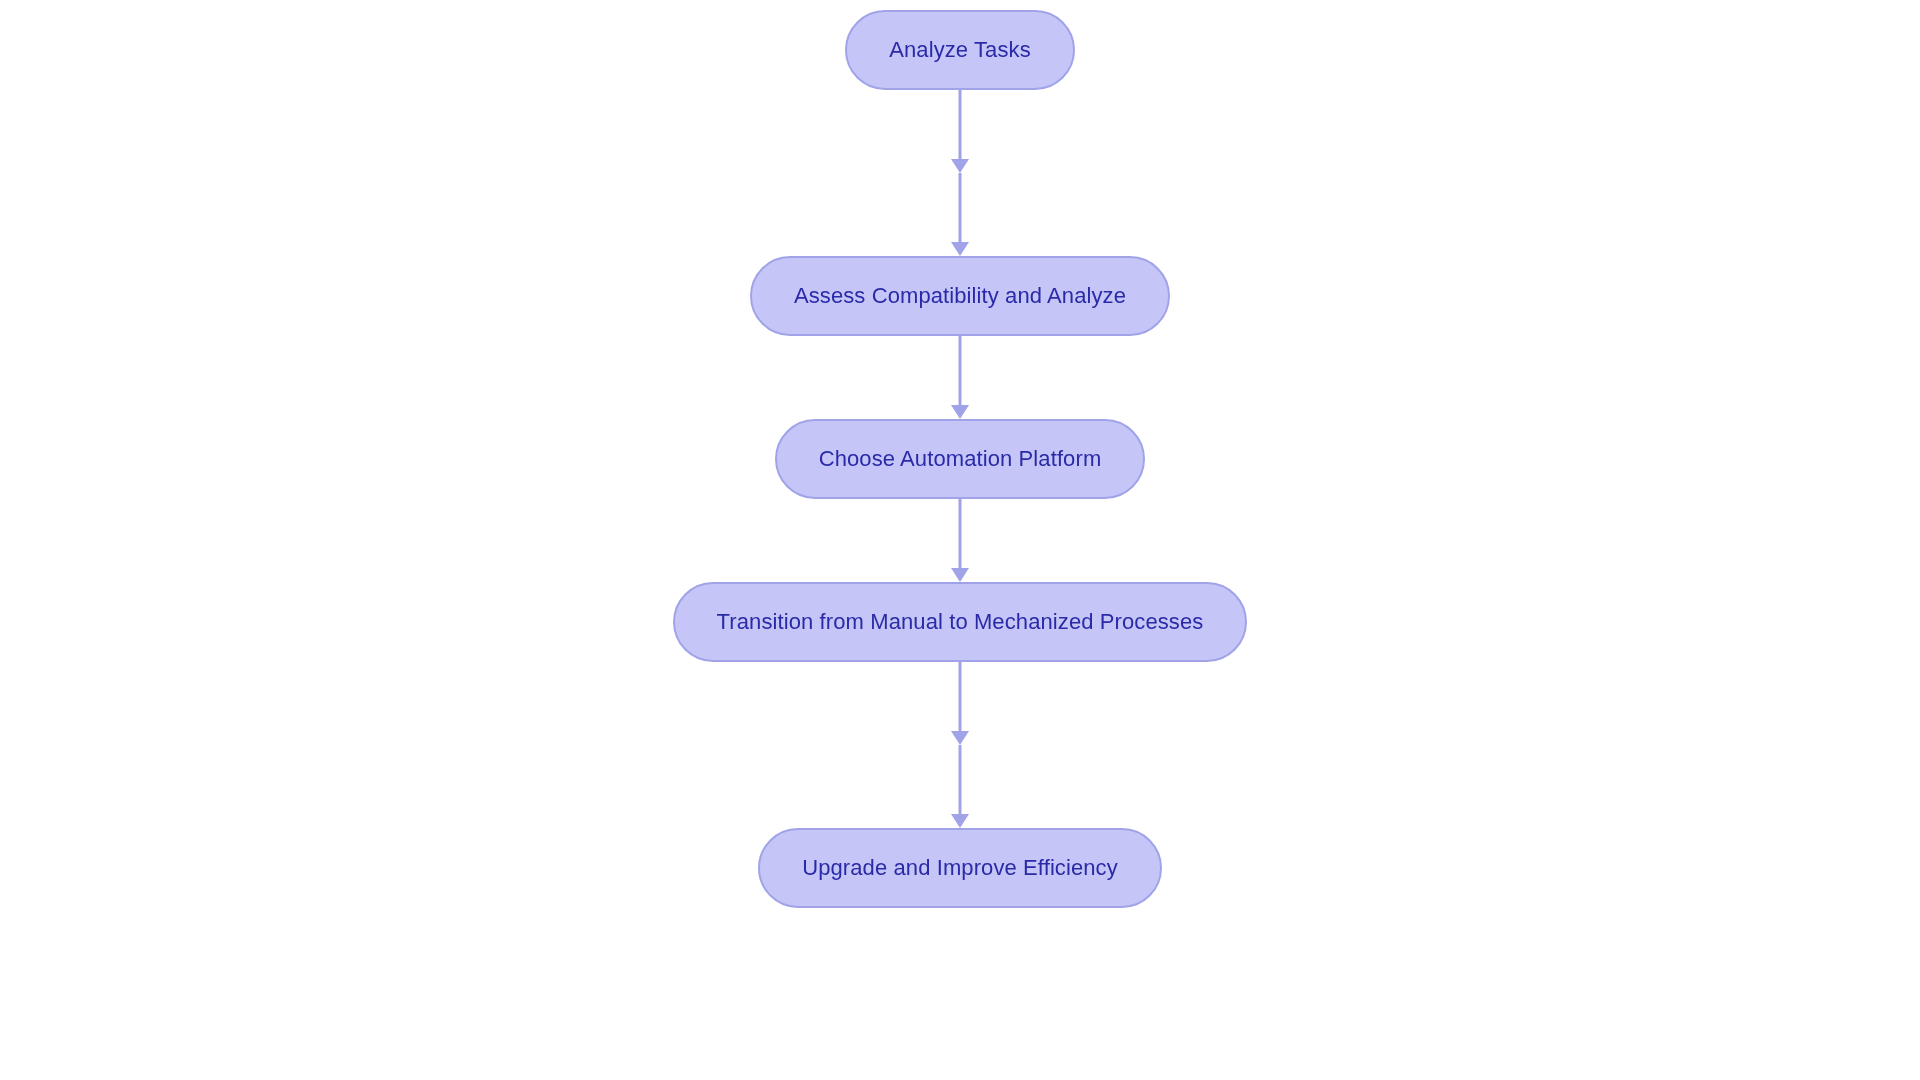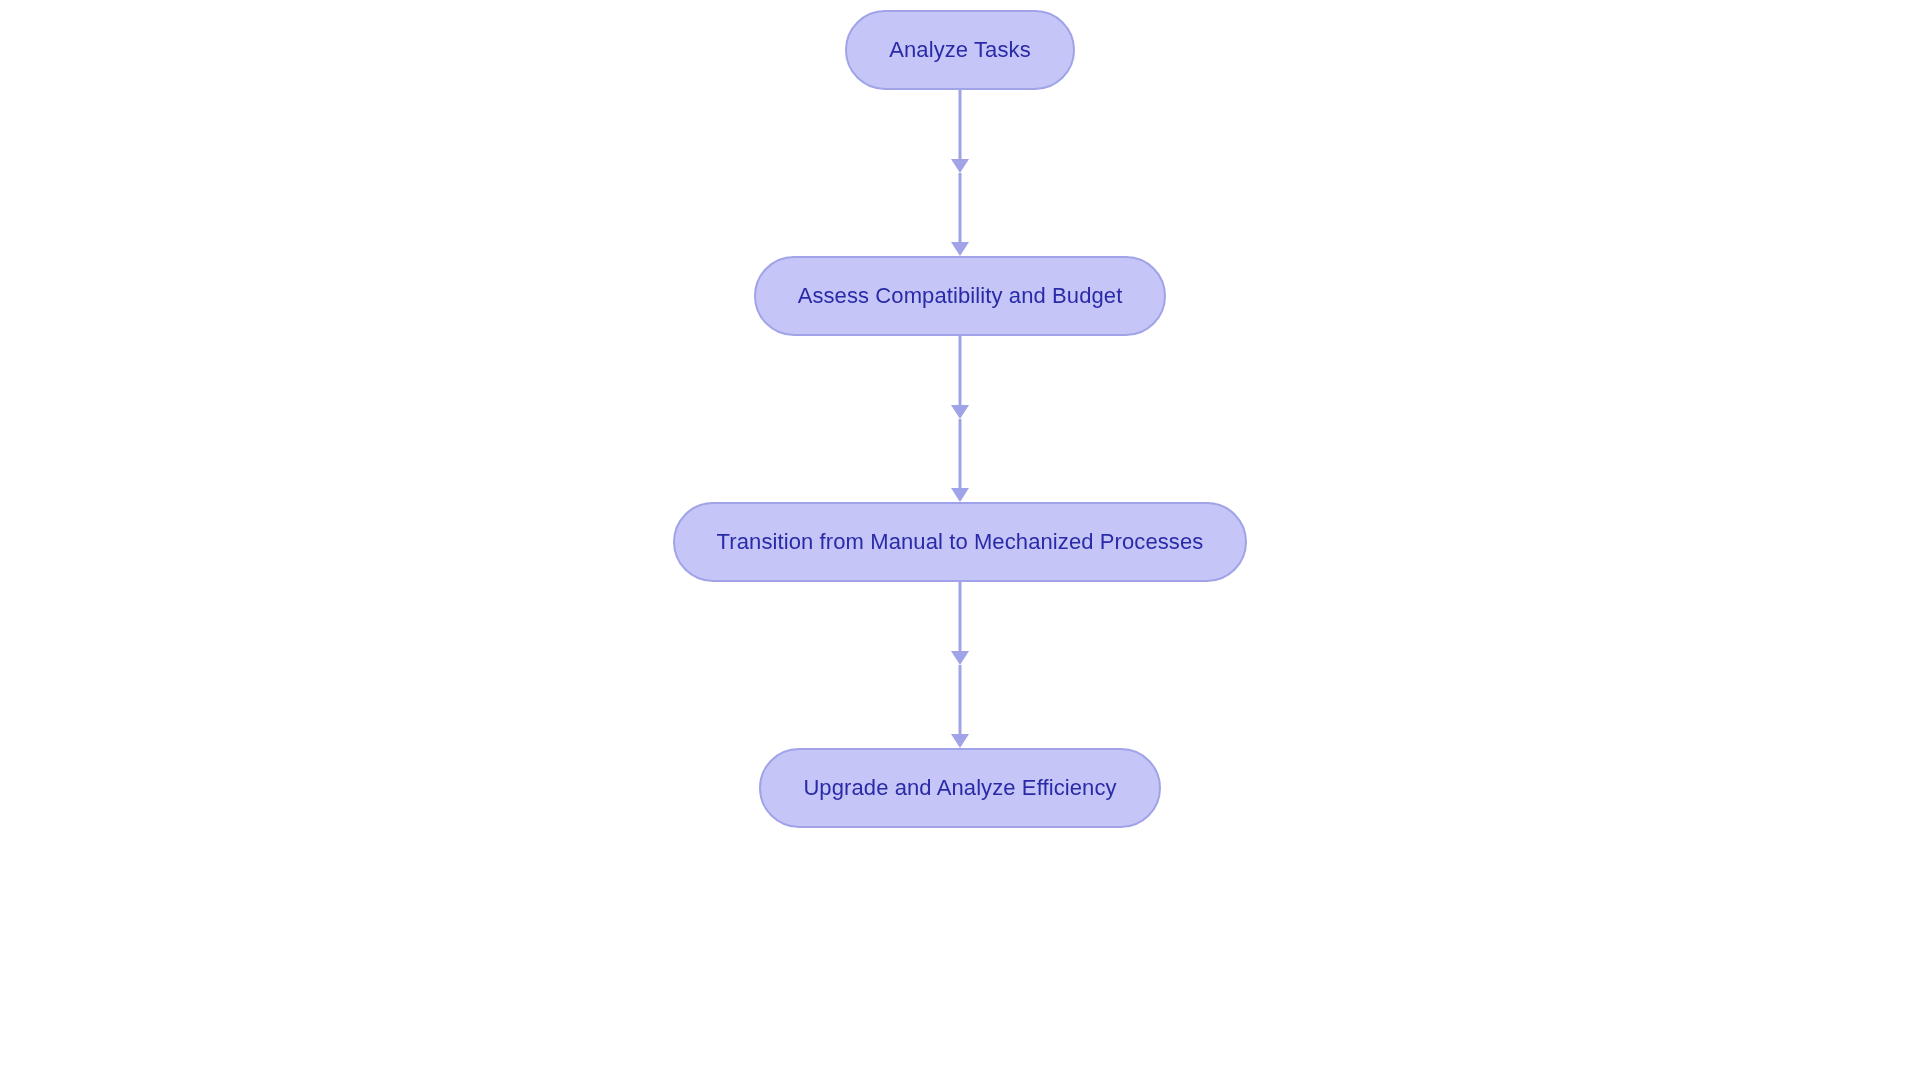--- a/index.html
+++ b/index.html
@@ -100,28 +100,31 @@
       <div class="connector-arrowhead"></div>
     </div>
 
 
     <div class="flow-connector">
       <div class="connector-stem"></div>
       <div class="connector-arrowhead"></div>
     </div>
 
     <div class="flow-node">
-      <span class="flow-node-label">Assess Compatibility and Budget</span>
+      <span class="flow-node-label">Assess Compatibility and Analyze</span>
     </div>
 
     <div class="flow-connector">
       <div class="connector-stem"></div>
       <div class="connector-arrowhead"></div>
     </div>
 
+    <div class="flow-node">
+      <span class="flow-node-label">Choose Automation Platform</span>
+    </div>
 
     <div class="flow-connector">
       <div class="connector-stem"></div>
       <div class="connector-arrowhead"></div>
     </div>
 
     <div class="flow-node">
       <span class="flow-node-label">Transition from Manual to Mechanized Processes</span>
     </div>
 
@@ -130,17 +133,17 @@
       <div class="connector-arrowhead"></div>
     </div>
 
 
     <div class="flow-connector">
       <div class="connector-stem"></div>
       <div class="connector-arrowhead"></div>
     </div>
 
     <div class="flow-node">
-      <span class="flow-node-label">Upgrade and Analyze Efficiency</span>
+      <span class="flow-node-label">Upgrade and Improve Efficiency</span>
     </div>
 
   </div>
 </div>
 
 </body></html>

